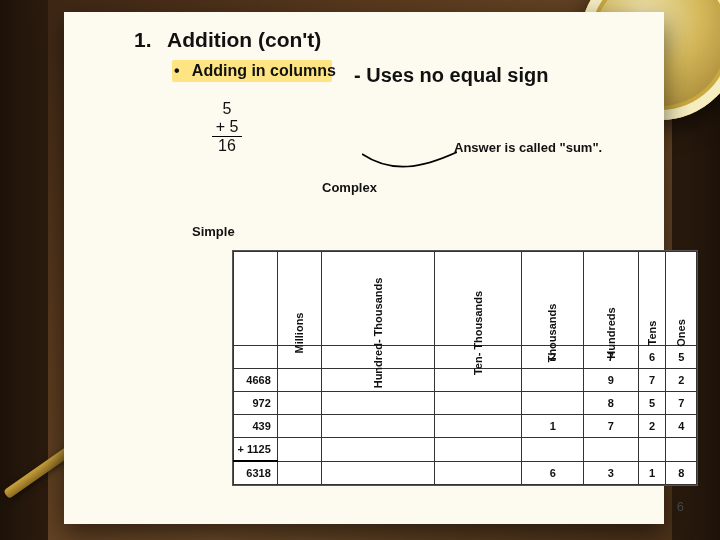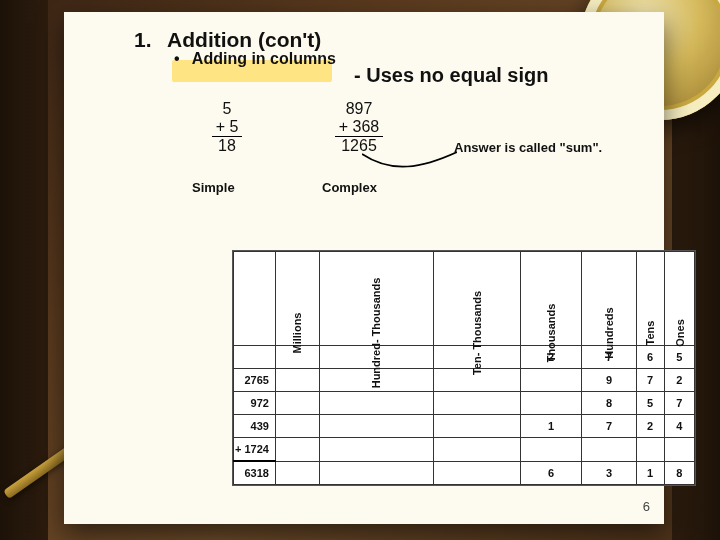--- a/index.html
+++ b/index.html
@@ -47,29 +47,29 @@
   }
 
   .paper {
     position: absolute;
     left: 64px; top: 12px;
     width: 600px; height: 512px;
     background: #fdfbef;
     box-shadow: 0 10px 25px rgba(0,0,0,.55);
   }
 
-  .content { position: relative; width: 100%; height: 100%; color: #111; }
+  .content { position: relative; width: 100%; height: 100%; color: #111; padding-left: 34px; }
 
   .title-row {
     position: absolute; left: 70px; top: 16px;
     font-size: 21px; font-weight: bold;
   }
   .title-row .num { display: inline-block; width: 28px; }
   .bullet-row {
-    position: absolute; left: 110px; top: 38px;
+    position: absolute; left: 110px; top: 50px;
     font-size: 16px; font-weight: bold;
   }
   .bullet-row .dot { display:inline-block; width: 14px; }
   .marker {
     position: absolute; left: 108px; top: 48px; width: 160px; height: 22px;
     background: rgba(255,210,40,.55); border-radius: 2px;
     z-index: 0;
   }
   .bullet-row span { position: relative; z-index: 1; }
   .uses {
@@ -81,21 +81,21 @@
     position: absolute; top: 88px; font-size: 16px; text-align: center;
     font-family: Arial, sans-serif;
   }
   .col-add.simple { left: 138px; width: 50px; }
   .col-add.complex { left: 260px; width: 70px; }
   .add-line { border-bottom: 1.5px solid #000; display: inline-block; padding: 0 4px; }
   .add-plus { text-align: left; }
   .col-label {
     position: absolute; top: 168px; font-size: 13px; font-weight: bold;
   }
-  .col-label.s { left: 128px; }
+  .col-label.s { left: 128px; margin-top: 44px; }
   .col-label.c { left: 258px; }
 
   .callout-text {
     position: absolute; left: 390px; top: 128px;
     font-size: 13px; font-weight: bold;
   }
   .callout-line {
     position: absolute; left: 298px; top: 134px; width: 95px; height: 26px;
     pointer-events: none;
   }
@@ -161,29 +161,24 @@
       <div class="marker"></div>
       <div class="bullet-row">
         <span class="dot">•</span>
         <span>Adding in columns</span>
       </div>
       <div class="uses">- Uses no equal sign</div>
 
       <div class="col-add simple">
         <div>5</div>
         <div class="add-line add-plus">+ 5</div>
-        <div>18</div>
+        <div>16</div>
       </div>
       <div class="col-label s">Simple</div>
 
-      <div class="col-add complex">
-        <div>897</div>
-        <div class="add-line add-plus">+  368</div>
-        <div>1265</div>
-      </div>
       <div class="col-label c">Complex</div>
 
       <svg class="callout-line" viewBox="0 0 95 26">
         <path d="M 0 8 C 30 28, 60 22, 95 6" stroke="#000" stroke-width="1.6" fill="none"></path>
       </svg>
       <div class="callout-text">Answer is called "sum".</div>
 
 
       <div class="tod">
         <table>
@@ -206,21 +201,21 @@
                 <td class="leftcol"></td>
                 <td class="empty"></td>
                 <td class="empty"></td>
                 <td class="empty"></td>
                 <td>2</td>
                 <td>7</td>
                 <td>6</td>
                 <td>5</td>
               </tr>
               <tr>
-                <td class="leftcol">2765</td>
+                <td class="leftcol">4668</td>
                 <td class="empty"></td>
                 <td class="empty"></td>
                 <td class="empty"></td>
                 <td class="empty"></td>
                 <td>9</td>
                 <td>7</td>
                 <td>2</td>
               </tr>
               <tr>
                 <td class="leftcol">972</td>
@@ -236,21 +231,21 @@
                 <td class="leftcol">439</td>
                 <td class="empty"></td>
                 <td class="empty"></td>
                 <td class="empty"></td>
                 <td>1</td>
                 <td>7</td>
                 <td>2</td>
                 <td>4</td>
               </tr>
               <tr>
-                <td class="leftcol plus-cell" style="border-bottom: 2px solid rgb(0, 0, 0);">+  1724</td>
+                <td class="leftcol plus-cell" style="border-bottom: 2px solid rgb(0, 0, 0);">+  1125</td>
                 <td class="empty"></td>
                 <td class="empty"></td>
                 <td class="empty"></td>
                 <td class="empty"></td>
                 <td class="empty"></td>
                 <td class="empty"></td>
                 <td class="empty"></td>
               </tr>
               <tr class="sumsrc">
                 <td class="leftcol" style="border-top: 2px solid rgb(0, 0, 0); border-radius: 11px;">6318</td>

